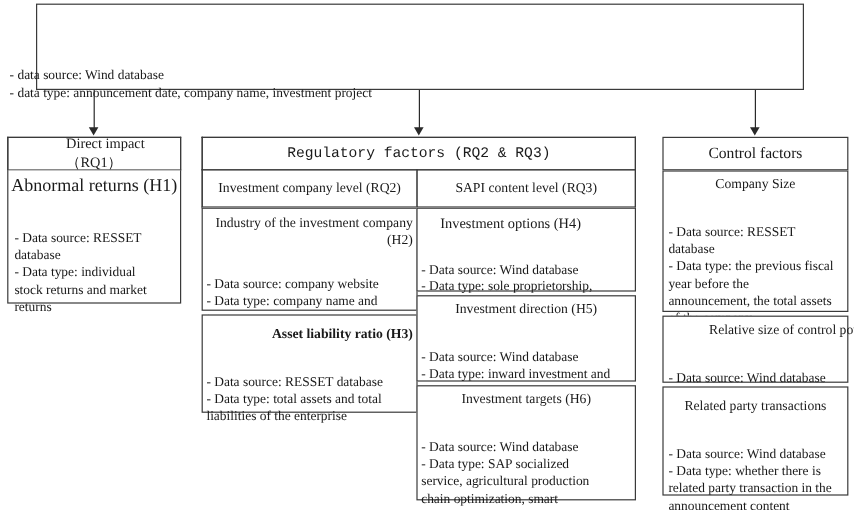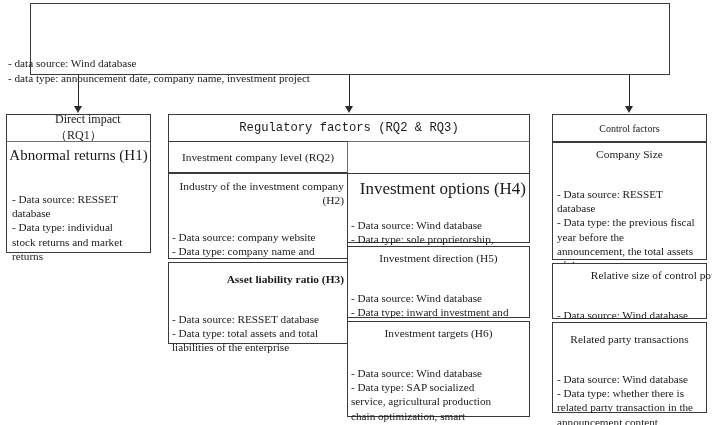--- a/index.html
+++ b/index.html
@@ -145,22 +145,22 @@
     position: absolute; left: 172px; top: 273px; width: 172px;
     text-align: right; font-size: 11.4px; font-weight: bold;
   }
   #h3-body {
     position: absolute; left: 172px; top: 288px; width: 176px;
     text-align: left;
   }
   
   #h4-box { left: 347px; top: 173px; width: 183px; height: 70px; }
   #h4-title {
-    position: absolute; left: 351px; top: 179px; width: 175px;
-    text-align: right; font-size: 17px;
+    position: absolute; left: 338px; top: 179px; width: 175px;
+    text-align: center; font-size: 12px;
   }
   #h4-body {
     position: absolute; left: 351px; top: 194px; width: 178px;
     text-align: left;
   }
   
   #h5-box { left: 347px; top: 246px; width: 183px; height: 72px; }
   #h5-title {
     position: absolute; left: 351px; top: 252px; width: 175px;
     text-align: center; font-size: 11.4px;
@@ -180,21 +180,21 @@
     text-align: left;
   }
   
   #col3-head {
     position: absolute;
     left: 552px; top: 114px;
     width: 155px; height: 28px;
     box-sizing: border-box;
     border: 1px solid #3a3a3a;
     display: flex; align-items: center; justify-content: center;
-    font-size: 10px;
+    font-size: 13px;
   }
   #c1-box { left: 552px; top: 142px; width: 155px; height: 118px; }
   #c1-title {
     position: absolute; left: 556px; top: 148px; width: 147px;
     text-align: center; font-size: 11.4px;
   }
   #c1-body {
     position: absolute; left: 557px; top: 163px; width: 150px;
     text-align: left;
   }
@@ -241,20 +241,21 @@
   <div id="col1-h1-body" class="txt">- Data source: RESSET
 database
 - Data type: individual
 stock returns and market
 returns</div>
 
   <div class="box" id="col2-box"></div>
   <div id="col2-head">Regulatory factors (RQ2 &amp; RQ3)</div>
 
   <div id="col2-sub-left">Investment company level (RQ2)</div>
+  <div id="col2-sub-right">SAPI content level (RQ3)</div>
 
   <div class="box" id="h2-box"></div>
   <div id="h2-title" class="title-center">Industry of the investment
 company (H2)</div>
   <div id="h2-body" class="txt">- Data source: company website
 - Data type: company name and
 type</div>
 
   <div class="box" id="h3-box"></div>
   <div id="h3-title" class="title-center">Asset liability ratio (H3)</div>

